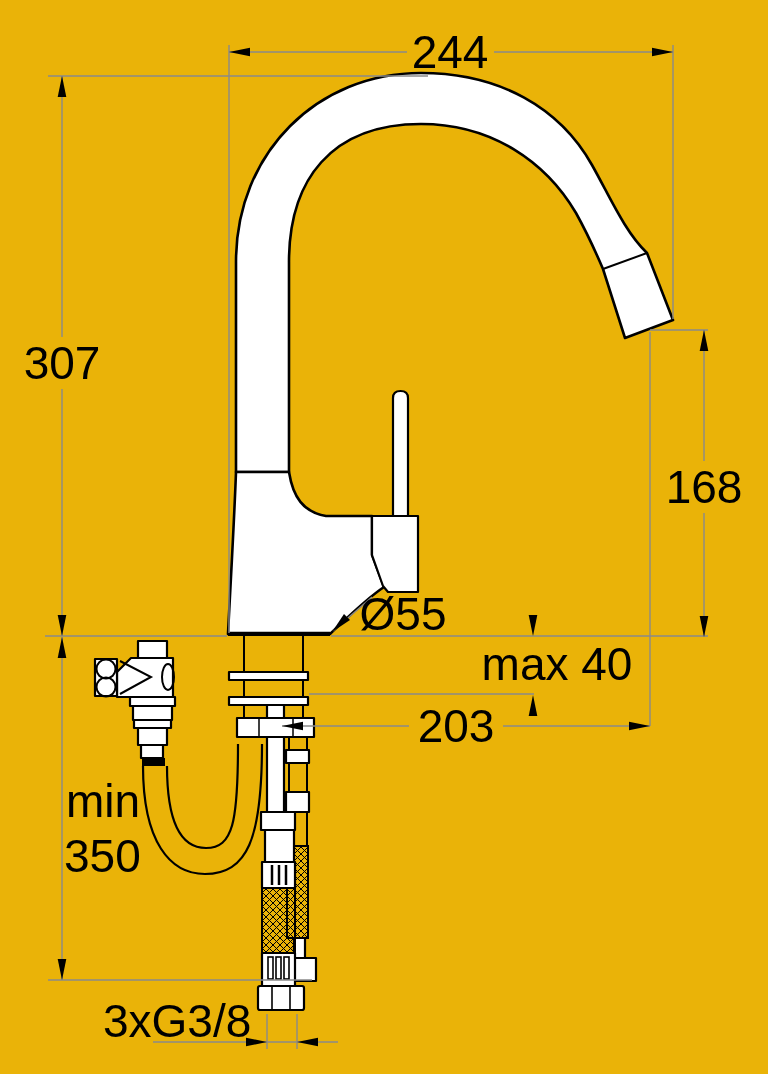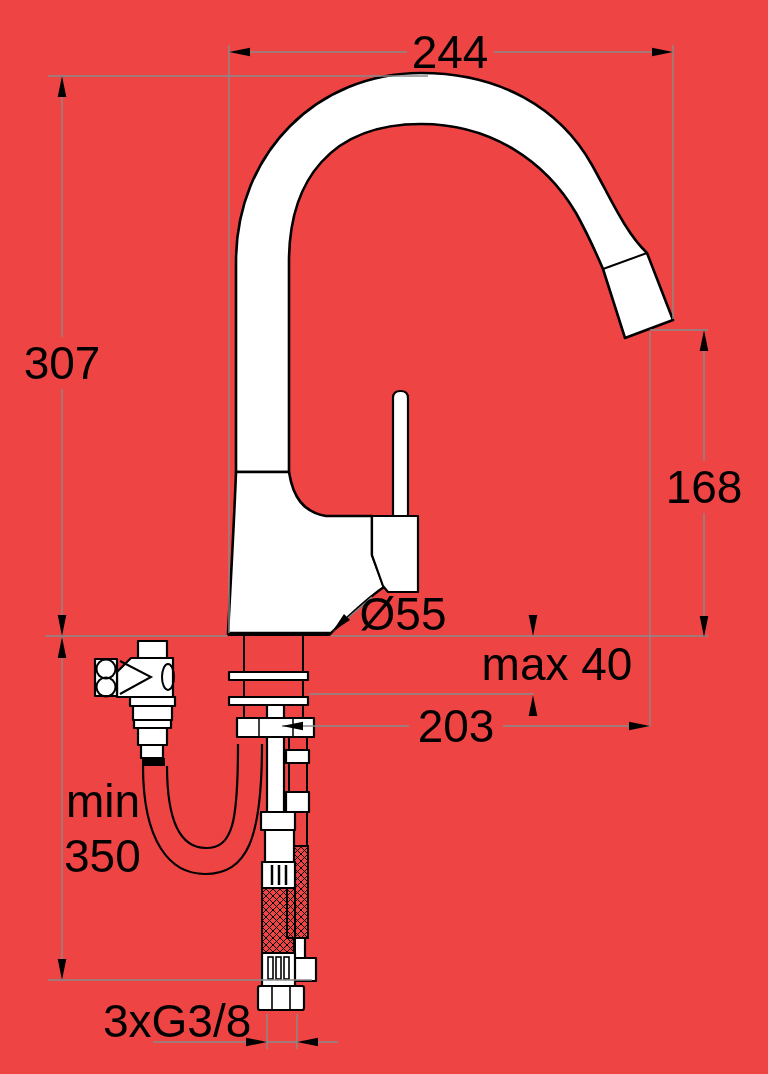--- a/index.html
+++ b/index.html
@@ -1,16 +1,16 @@
 <!DOCTYPE html>
 <html><head>
 <meta charset="utf-8">
 <style>
   html,body{margin:0;padding:0;background:#ffffff;}
-  .stage{width:768px;height:1074px;position:relative;background:#ef4444;overflow:hidden;}
+  .stage{width:768px;height:1074px;position:relative;background:#eab308;overflow:hidden;}
   svg{display:block;}
   text{font-family:"Liberation Sans", sans-serif;fill:#000000;}
   .dimtext{font-size:46px;}
   .obj{fill:#ffffff;stroke:#000000;stroke-width:2.6;stroke-linejoin:round;}
   .obj2{fill:#ffffff;stroke:#000000;stroke-width:2.2;stroke-linejoin:round;}
   .detail{fill:none;stroke:#000000;stroke-width:2;}
   .dim{stroke:#8a8a8a;stroke-width:1.4;fill:none;}
   .arrow{fill:#000000;stroke:none;}
 </style>
 </head>

